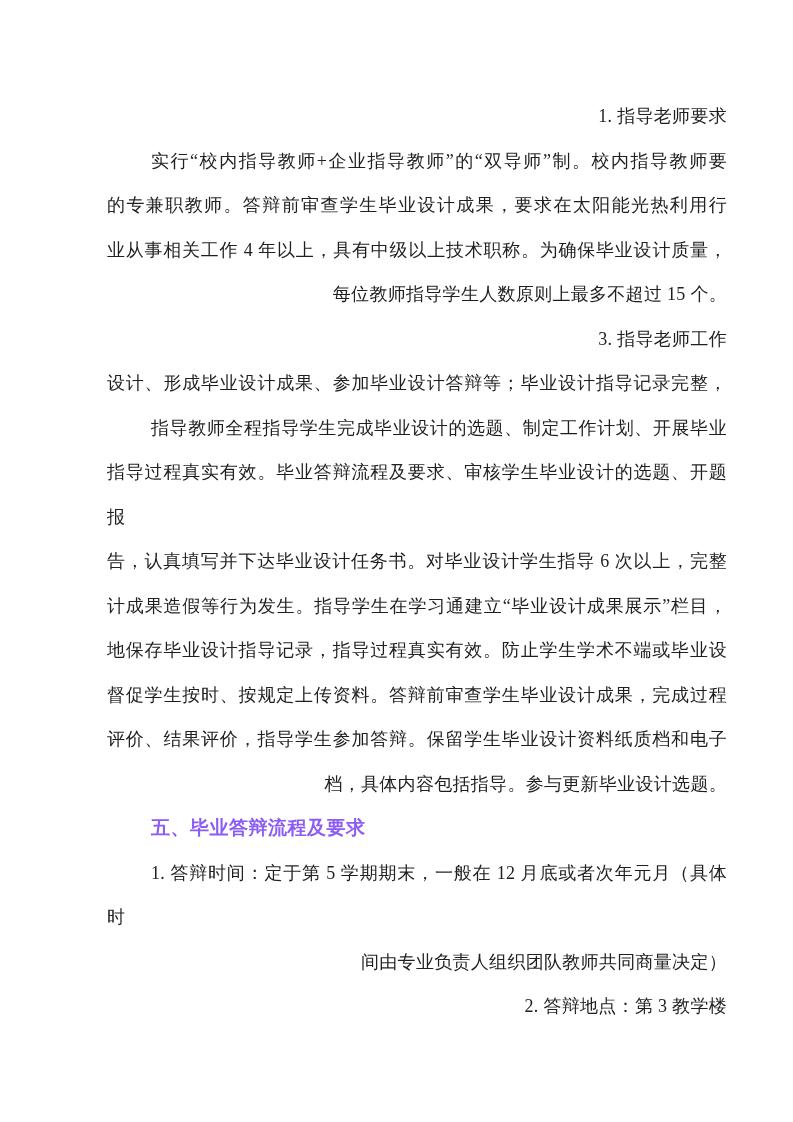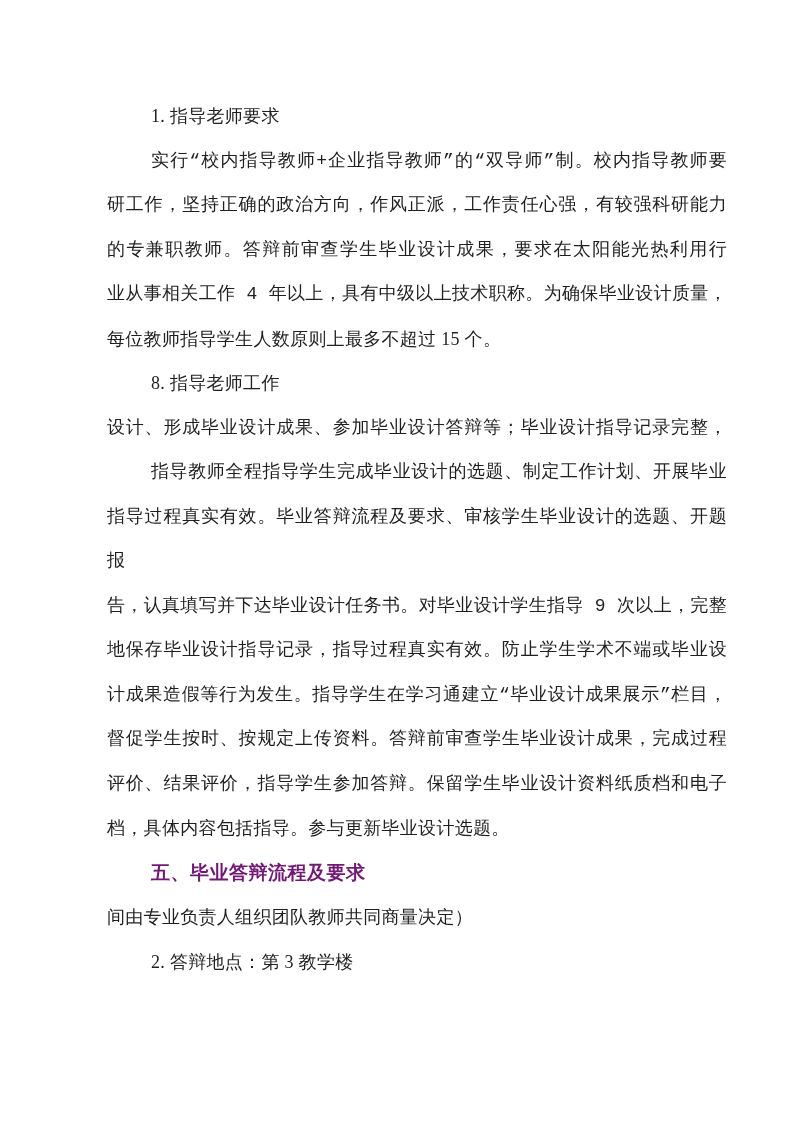--- a/index.html
+++ b/index.html
@@ -24,75 +24,74 @@
     margin: 0;
     padding: 0;
     color: #1f1f1f;
   }
   .para .line, .subhead .line {
     font-family: "Liberation Serif", "DejaVu Serif", serif;
     font-size: 18px;
     line-height: 44.5px;
     letter-spacing: 0.3px;
     color: #1f1f1f;
-    text-align: left;
+    text-align: right;
     white-space: nowrap;
   }
   
   .para .line.j, .subhead .line.j {
     white-space: normal;
     text-align: justify;
     text-align-last: justify;
-    font-family: Liberation Mono, monospace;
   }
   .line.first {
     text-indent: 44px;
   }
   .heading .line {
     font-family: "Liberation Sans", "DejaVu Sans", sans-serif;
     font-weight: 700;
     font-size: 19px;
     line-height: 44.5px;
     letter-spacing: 0.5px;
-    color: #701a75;
+    color: #8b5cf6;
     white-space: nowrap;
   }
 </style>
 </head>
 <body>
 
 <div class="page">
   <div class="content">
     <div class="sec subhead">
         <div class="line first">1. 指导老师要求</div>
       </div>
     <div class="sec para">
         <div class="line first j">实行“校内指导教师+企业指导教师”的“双导师”制。校内指导教师要</div>
-        <div class="line j">研工作，坚持正确的政治方向，作风正派，工作责任心强，有较强科研能力</div>
         <div class="line j">的专兼职教师。答辩前审查学生毕业设计成果，要求在太阳能光热利用行</div>
         <div class="line j">业从事相关工作 4 年以上，具有中级以上技术职称。为确保毕业设计质量，</div>
         <div class="line">每位教师指导学生人数原则上最多不超过 15 个。</div>
       </div>
     <div class="sec subhead">
-        <div class="line first">8. 指导老师工作</div>
+        <div class="line first">3. 指导老师工作</div>
       </div>
     <div class="sec para">
         <div class="line j">设计、形成毕业设计成果、参加毕业设计答辩等；毕业设计指导记录完整，</div>
         <div class="line first j">指导教师全程指导学生完成毕业设计的选题、制定工作计划、开展毕业</div>
         <div class="line j">指导过程真实有效。毕业答辩流程及要求、审核学生毕业设计的选题、开题报</div>
-        <div class="line j">告，认真填写并下达毕业设计任务书。对毕业设计学生指导 9 次以上，完整</div>
+        <div class="line j">告，认真填写并下达毕业设计任务书。对毕业设计学生指导 6 次以上，完整</div>
+        <div class="line j">计成果造假等行为发生。指导学生在学习通建立“毕业设计成果展示”栏目，</div>
         <div class="line j">地保存毕业设计指导记录，指导过程真实有效。防止学生学术不端或毕业设</div>
-        <div class="line j">计成果造假等行为发生。指导学生在学习通建立“毕业设计成果展示”栏目，</div>
         <div class="line j">督促学生按时、按规定上传资料。答辩前审查学生毕业设计成果，完成过程</div>
         <div class="line j">评价、结果评价，指导学生参加答辩。保留学生毕业设计资料纸质档和电子</div>
         <div class="line">档，具体内容包括指导。参与更新毕业设计选题。</div>
       </div>
     <div class="sec heading">
         <div class="line first">五、毕业答辩流程及要求</div>
       </div>
     <div class="sec para">
+        <div class="line first j">1. 答辩时间：定于第 5 学期期末，一般在 12 月底或者次年元月（具体时</div>
         <div class="line">间由专业负责人组织团队教师共同商量决定）</div>
       </div>
     <div class="sec para">
         <div class="line first">2. 答辩地点：第 3 教学楼</div>
       </div>
   </div>
 </div>
 
 </body></html>

